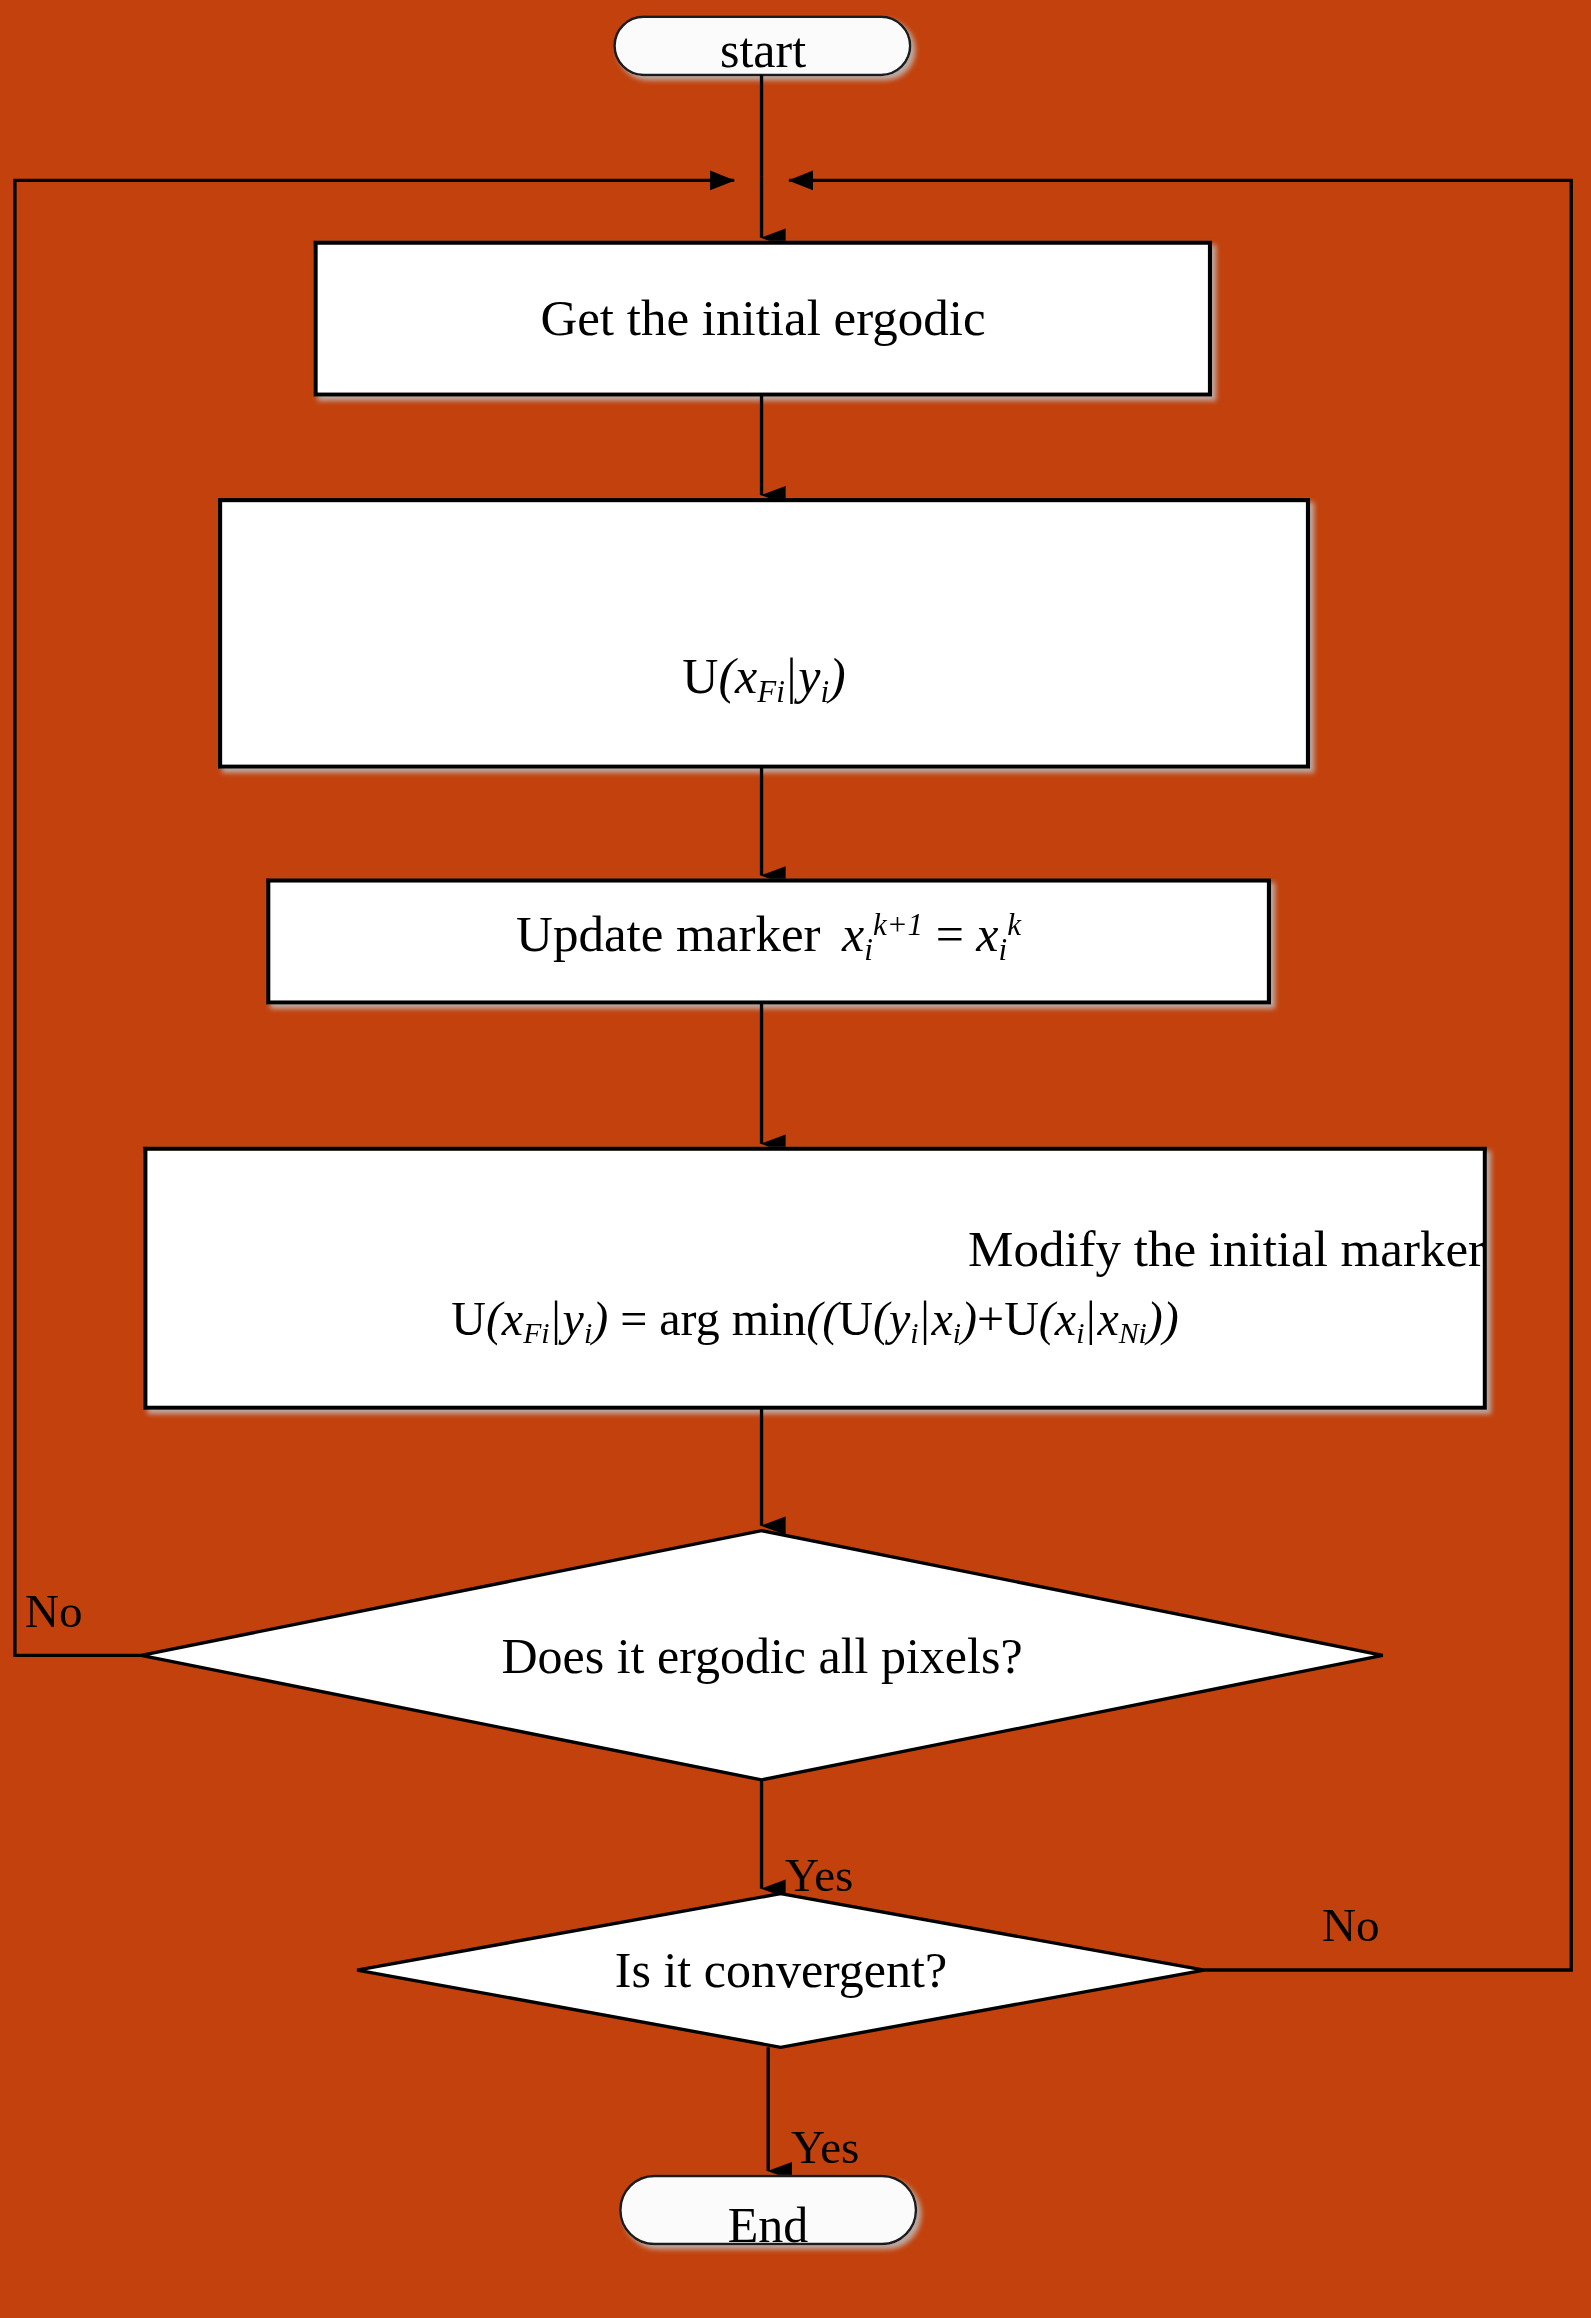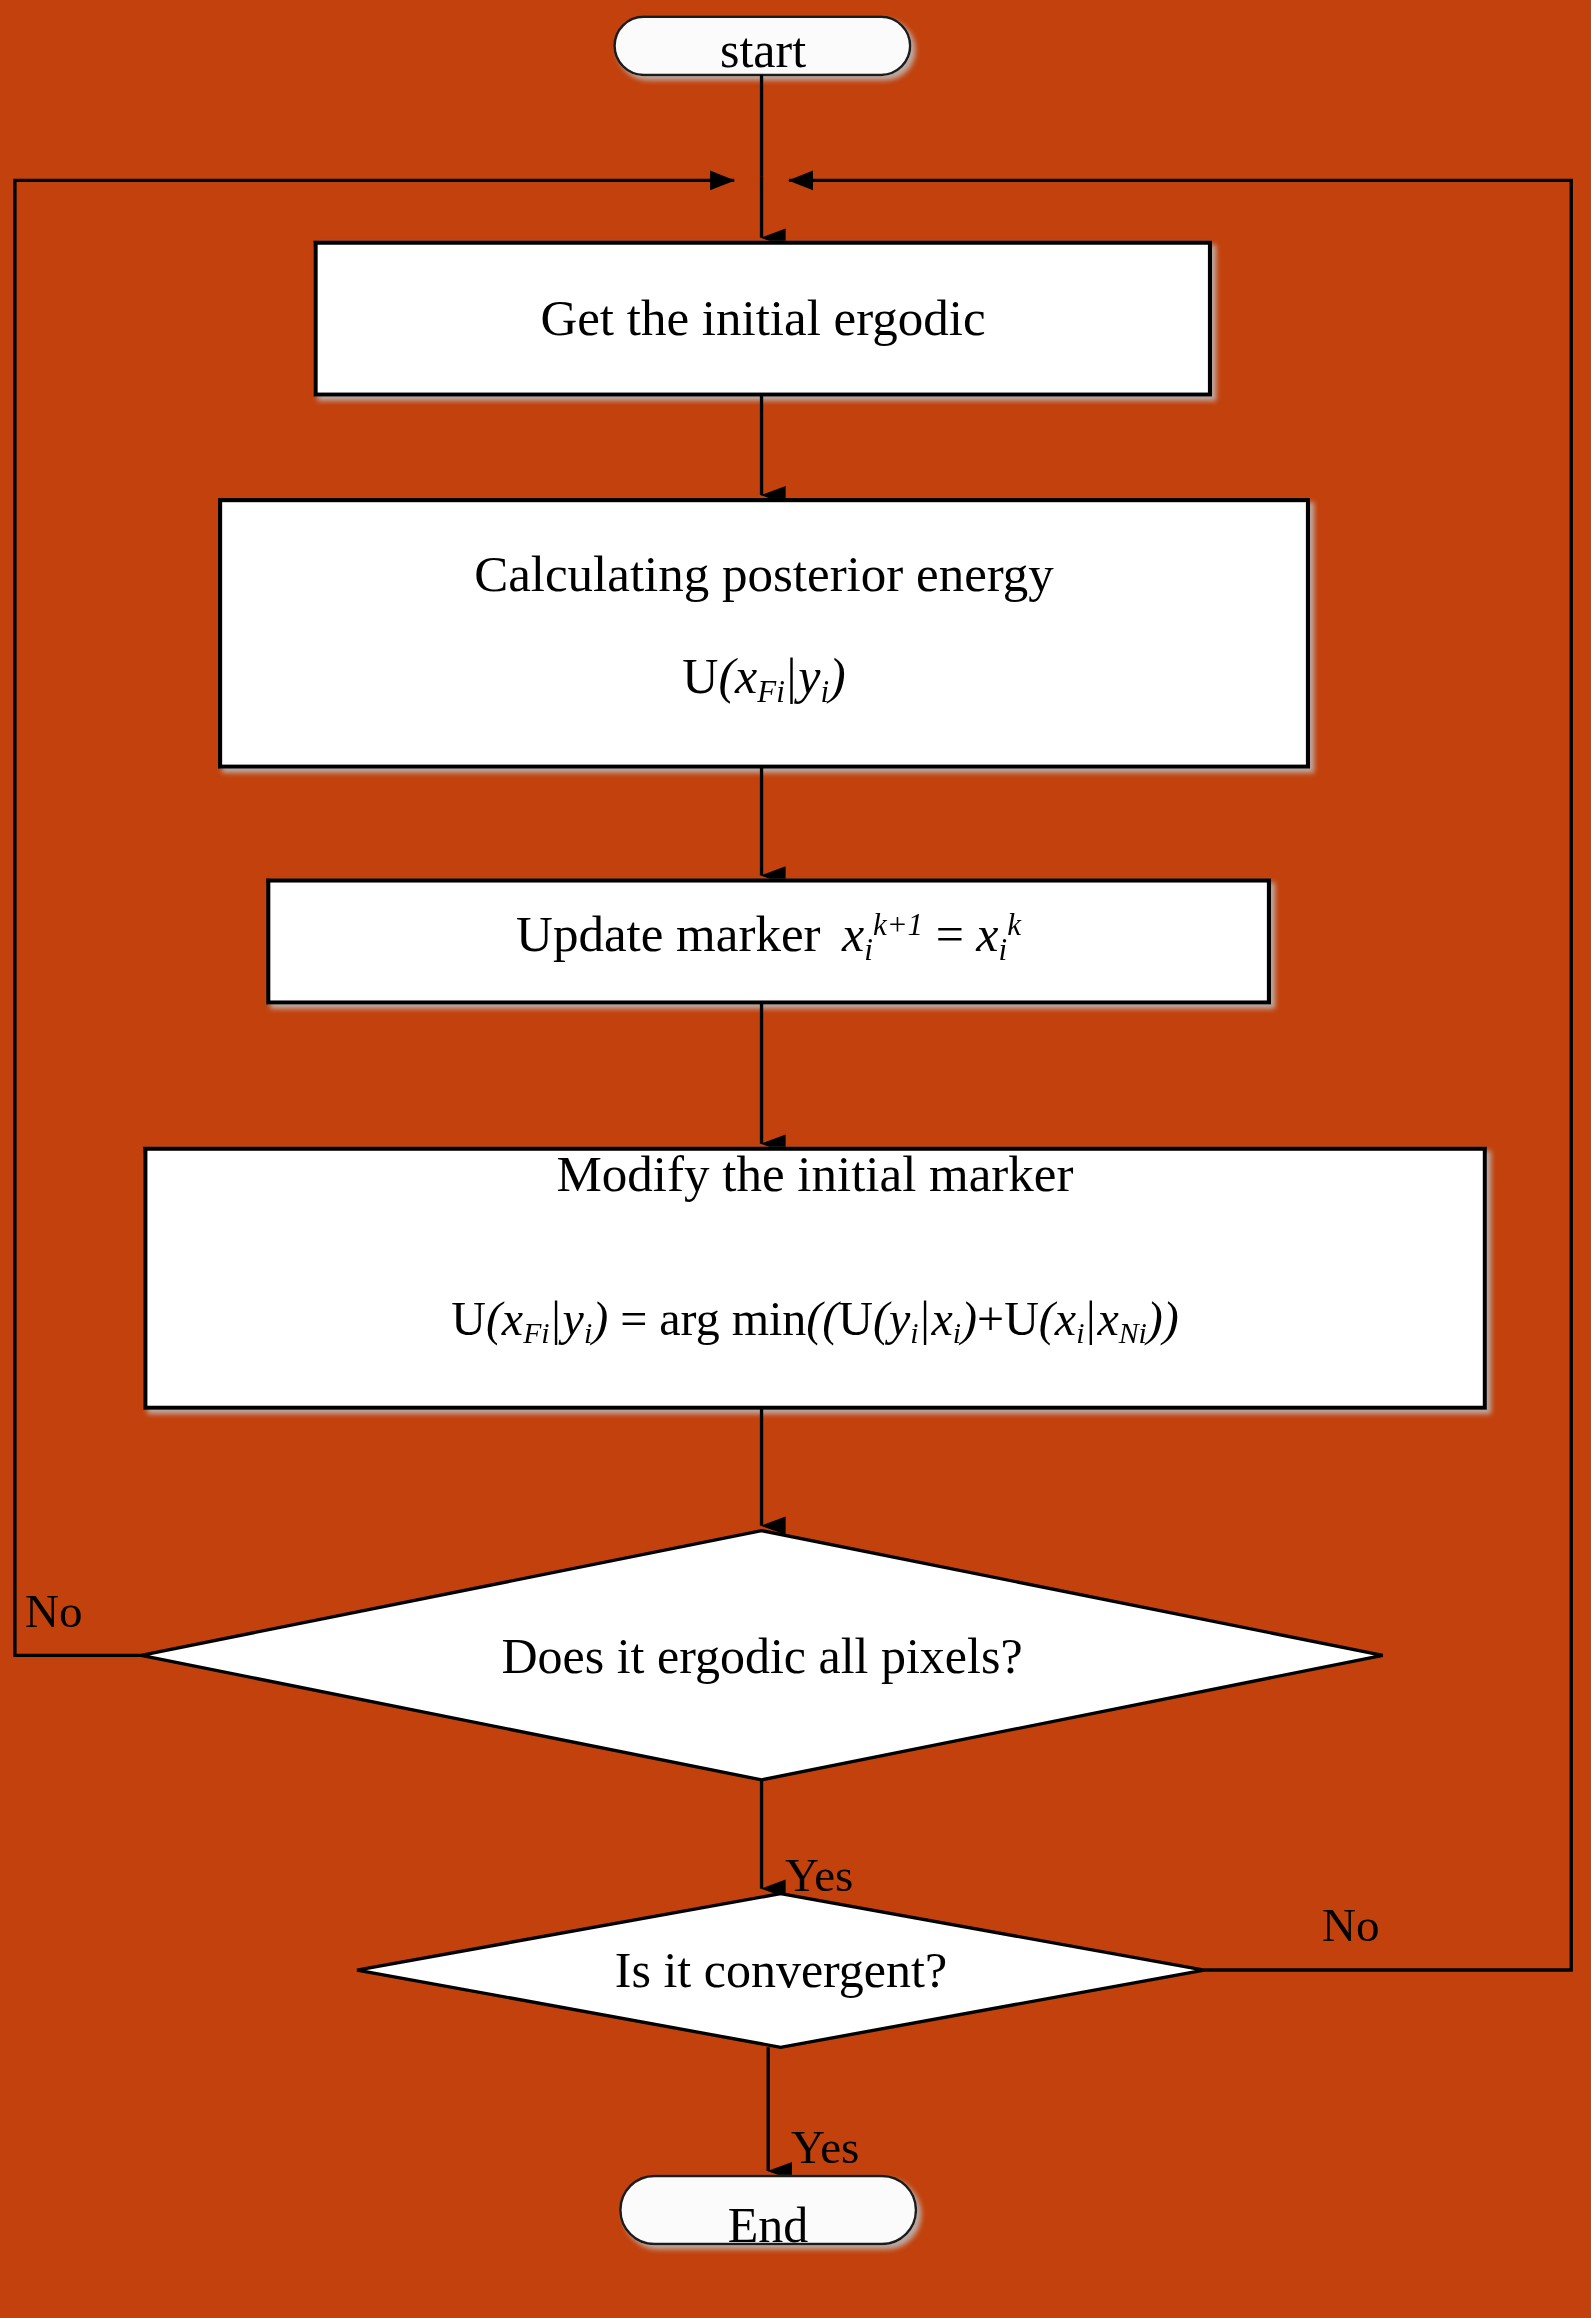--- a/index.html
+++ b/index.html
@@ -108,26 +108,25 @@
 
     <g filter="url(#softshadow)">
       <rect x="747" y="2620" width="356" height="82" rx="41" ry="41" fill="#fbfbfb" stroke="#1a1a1a" stroke-width="3"></rect>
     </g>
   </svg>
 
   <div class="nodelabel term-text" style="left:615px; top:21.6px; width:296px;">start</div>
 
   <div class="nodelabel proc-text" style="left:316px; top:289px; width:894px;">Get the initial ergodic</div>
 
-  <div class="nodelabel proc-text" style="left:220px; top:545px; width:1088px;">Calculating posterior energy</div>
   <div class="nodelabel formula" style="left:220px; top:648px; width:1088px;"><span class="up">U</span>(<span>x</span><sub>Fi</sub><span class="bar">|</span><span>y</span><sub>i</sub>)</div>
 
   <div class="nodelabel" style="left:268px; top:905px; width:1001px; font-size:51px;"><span class="proc-text">Update marker</span><span class="gap"></span><span class="formula"><span>x</span><sub>i</sub><sup>k+1</sup> <span class="up">=</span> <span>x</span><sub>i</sub><sup>k</sup></span></div>
 
-  <div class="nodelabel proc-text" style="left:145px; top:1145px; width:1340px;">Modify the initial marker</div>
+  <div class="nodelabel proc-text" style="left:145px; top:1220px; width:1340px;text-align:right;">Modify the initial marker</div>
   <div class="nodelabel formula" style="left:145px; top:1291px; width:1340px; font-size:48px;"><span class="up">U</span>(<span>x</span><sub>Fi</sub><span class="bar">|</span><span>y</span><sub>i</sub>) <span class="up">=</span> <span class="up">arg min</span>((<span class="up">U</span>(<span>y</span><sub>i</sub><span class="bar">|</span><span>x</span><sub>i</sub>)<span class="up">+</span><span class="up">U</span>(<span>x</span><sub>i</sub><span class="bar">|</span><span>x</span><sub>Ni</sub>))</div>
 
   <div class="nodelabel dec-text" style="left:274px; top:1628px; width:976px;">Does it ergodic all pixels?</div>
 
   <div class="nodelabel dec-text" style="left:453px; top:1942px; width:656px;">Is it convergent?</div>
 
   <div class="nodelabel term-text" style="left:620px; top:2184px; width:296px;margin-top:13px;">End</div>
 
   <div class="nodelabel edge-text" style="left:25px; top:1540px; width:141px; text-align:left;">No</div>
 

